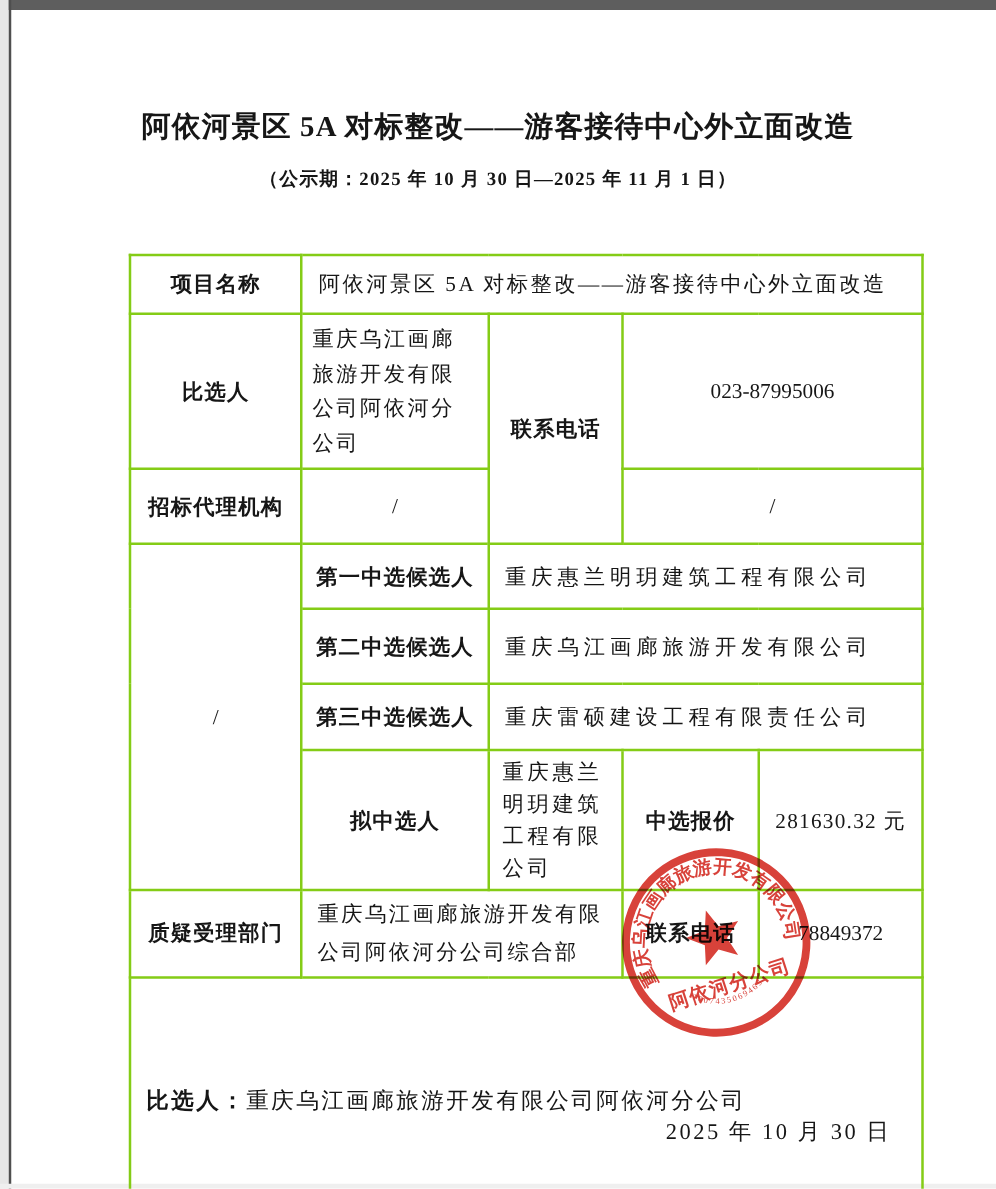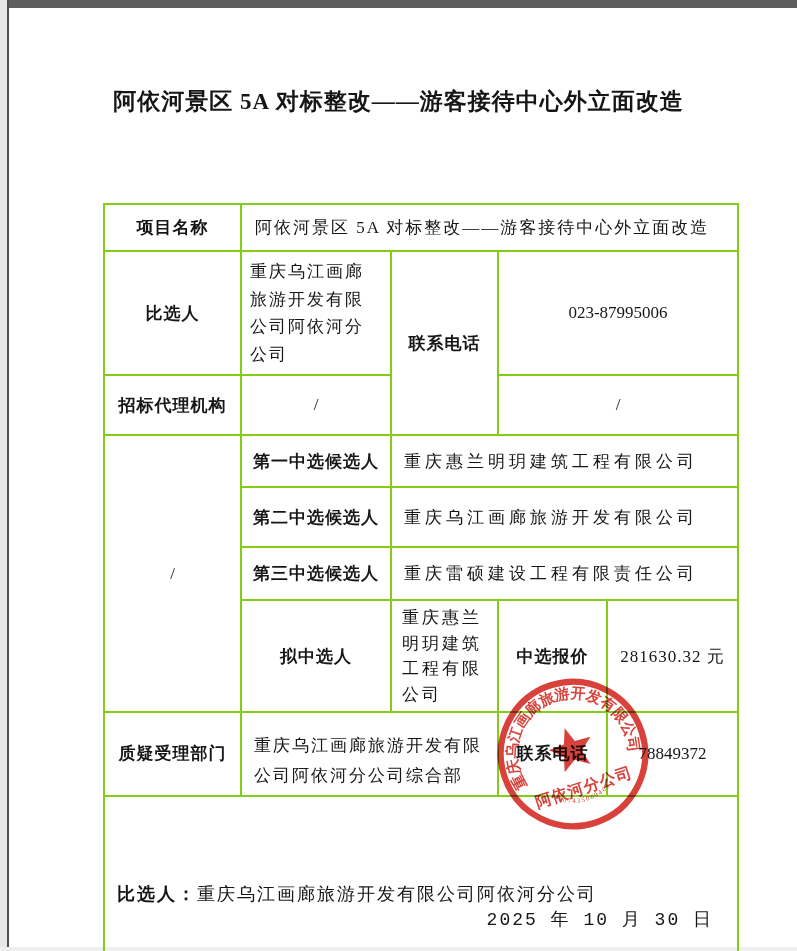--- a/index.html
+++ b/index.html
@@ -28,44 +28,45 @@
     font-size:17px; overflow:hidden;
   }
   td.lbl  { font-weight:bold; text-align:center; letter-spacing:1px; }
   td.ctr  { text-align:center;margin-left:36px; }
   td.val-left { text-align:left; padding-left:13px; letter-spacing:2px; }
   td.company-cell { padding:6px 8px; line-height:1.62; letter-spacing:2px; text-align:left; }
   td.cand-name { font-size:19px; padding-left:12px; letter-spacing:4px; }
   td.cand-lbl  { font-size:17px; }
   td.proposed-name { padding:4px 8px 4px 10px; line-height:1.5; letter-spacing:3px; font-size:18px; text-align:left; }
   td.price { font-size:17px; letter-spacing:1px; }
-  td.dept-val { padding:18px 8px 4px 12px; line-height:1.75; letter-spacing:2px; text-align:left; }
+  td.dept-val { padding:4px 8px 4px 12px; line-height:1.75; letter-spacing:2px; text-align:left; }
   td.bottom-box { position:relative; vertical-align:top; }
   .signer-line { padding:13px 0 0 12px; font-size:18px; letter-spacing:1px; }
   .signer-line .s-lbl { font-weight:bold; letter-spacing:2px; }
   .signer-line .s-val { letter-spacing:2px; }
-  .sign-date { position:absolute; top:110px; right:24px; font-size:18px; letter-spacing:2px;font-family:Liberation Mono, monospace; }
+  .sign-date { position:absolute; top:110px; right:24px; font-size:18px; letter-spacing:2px; }
 
   
   .stamp {
     position:absolute; left:496px; top:677px; width:154px; height:154px;
     mix-blend-mode:multiply; opacity:.93;
     transform:rotate(-18deg);
   }
 </style>
 </head>
 <body>
 
 <div class="scan-top"></div>
 <div class="scan-left-margin"></div>
 <div class="scan-left-line"></div>
 <div class="scan-bottom"></div>
 
 <div class="titles">
   <div class="title1">阿依河景区 5A 对标整改——游客接待中心外立面改造</div>
+  <div class="notice">（公示期：2025 年 10 月 30 日—2025 年 11 月 1 日）</div>
 </div>
 
 <table class="main">
   <colgroup>
     <col style="width:137px">
       <col style="width:150px">
       <col style="width:107px">
     <col style="width:109px">
       <col style="width:131px">
   </colgroup>

